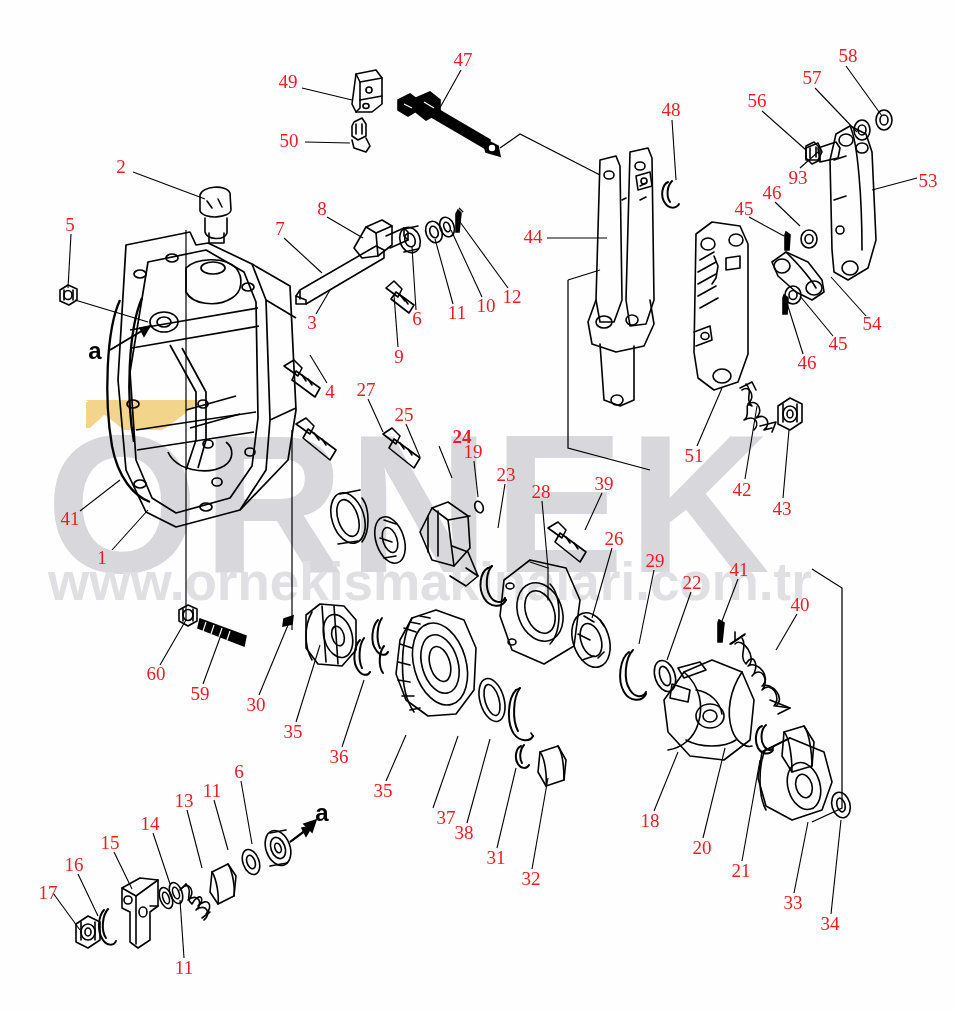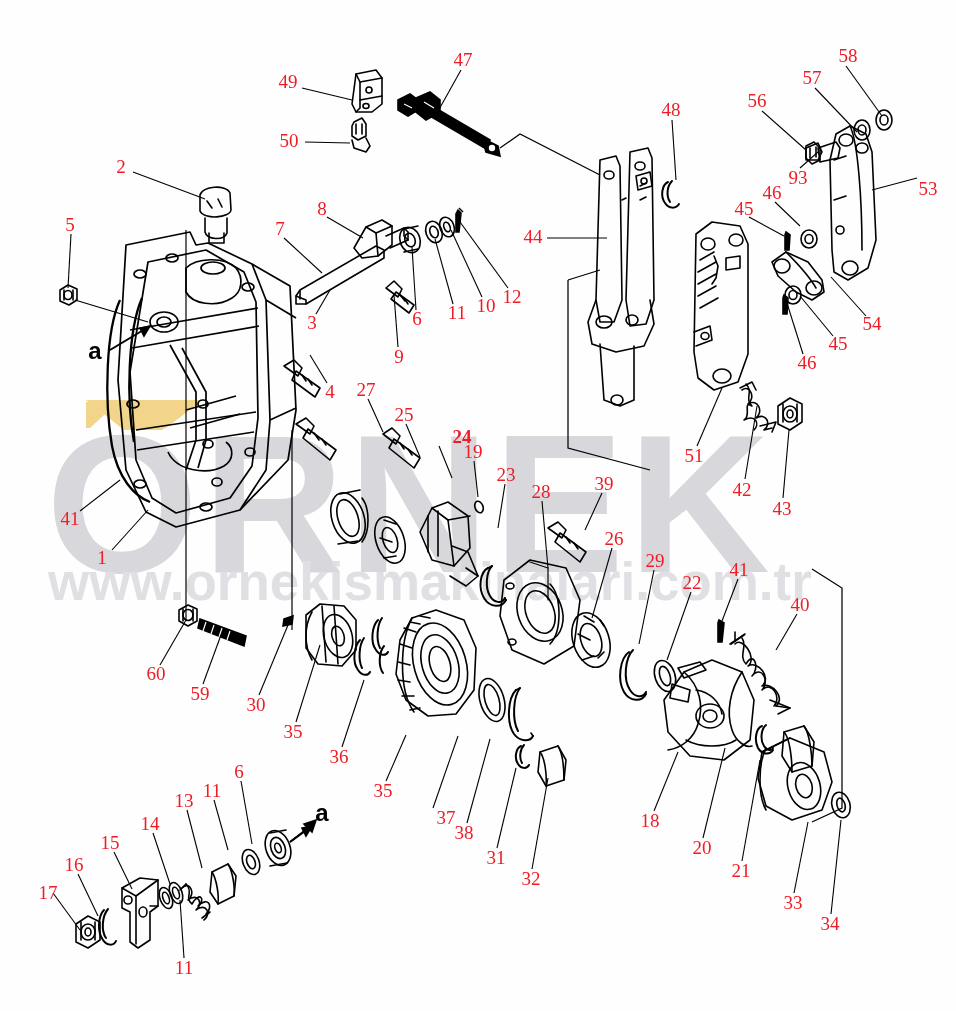--- a/index.html
+++ b/index.html
@@ -657,21 +657,21 @@
   </svg>
   <div id="labeltext" style="position:absolute;inset:0;z-index:4;">
       <div class="lbl" style="left: 288px; top: 81px;">49</div>
       <div class="lbl" style="left: 463px; top: 59px;">47</div>
       <div class="lbl" style="left: 848px; top: 55px;">58</div>
       <div class="lbl" style="left: 812px; top: 77px;">57</div>
       <div class="lbl" style="left: 757px; top: 100px;">56</div>
       <div class="lbl" style="left: 671px; top: 109px;">48</div>
       <div class="lbl" style="left: 289px; top: 140px;">50</div>
       <div class="lbl" style="left: 121px; top: 166px;">2</div>
-      <div class="lbl" style="left: 928px; top: 188px;">53</div>
+      <div class="lbl" style="left: 928px; top: 180px;">53</div>
       <div class="lbl" style="left: 798px; top: 177px;">93</div>
       <div class="lbl" style="left: 772px; top: 192px;">46</div>
       <div class="lbl" style="left: 744px; top: 208px;">45</div>
       <div class="lbl" style="left: 322px; top: 208px;">8</div>
       <div class="lbl" style="left: 70px; top: 224px;">5</div>
       <div class="lbl" style="left: 280px; top: 228px;">7</div>
       <div class="lbl" style="left: 533px; top: 236px;">44</div>
       <div class="lbl" style="left: 512px; top: 296px;">12</div>
       <div class="lbl" style="left: 486px; top: 305px;">10</div>
       <div class="lbl" style="left: 457px; top: 312px;">11</div>

